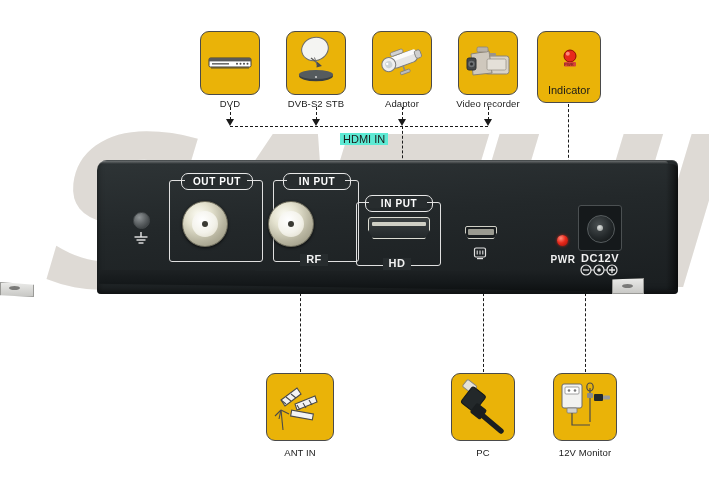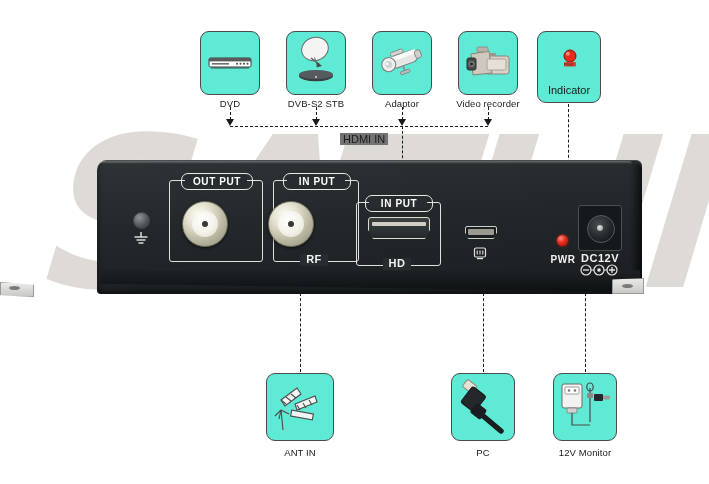--- a/index.html
+++ b/index.html
@@ -25,21 +25,21 @@
     line-height:1;
     white-space:nowrap;
     transform:skewX(-6deg);
   }
 
   
   .card{
     position:absolute;z-index:5;
     border:1px solid #4a4a4a;
     border-radius:9px;
-    background:#5eead4;
+    background:#eab308;
     box-sizing:border-box;
   }
   .card-label{
     position:absolute;z-index:6;
     font-size:9.5px;
     text-align:center;
     color:#1a1a1a;
     white-space:nowrap;
     letter-spacing:.1px;
   }
@@ -59,26 +59,26 @@
   }
   .arrow-down{
     position:absolute;z-index:4;
     width:0;height:0;
     border-left:4.5px solid transparent;
     border-right:4.5px solid transparent;
     border-top:7px solid #1a1a1a;
   }
   .bus-label{
     position:absolute;z-index:6;
-    font-size:11px;color:#1a1a1a;background:#737373;
+    font-size:11px;color:#1a1a1a;background:#5eead4;
     padding:0 3px;white-space:nowrap;
   }
 
   
-  .device{position:absolute;z-index:8;}
+  .device{position:absolute;z-index:8;padding-left:36px;}
   .chassis{
     position:absolute;left:0;top:0;width:100%;height:100%;
     background:linear-gradient(176deg,#2e3436 0%,#23282a 42%,#1a1e20 100%);
     border-radius:10px 6px 4px 4px;
     box-shadow:inset 0 1px 0 rgba(255,255,255,.16),
                inset 0 -3px 6px rgba(0,0,0,.55);
   }
   .chassis-top-edge{
     position:absolute;left:2px;right:10px;top:1px;height:3px;
     background:linear-gradient(180deg,rgba(255,255,255,.30),rgba(255,255,255,0));

